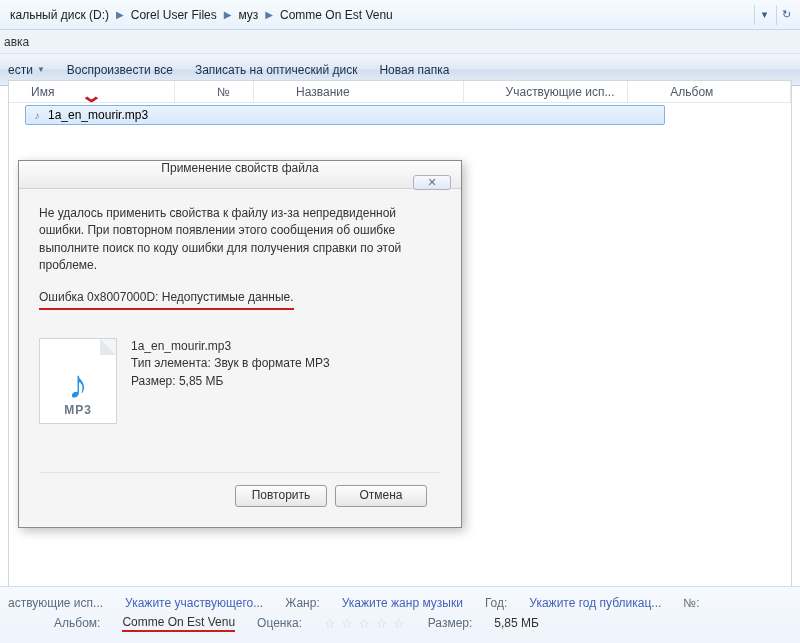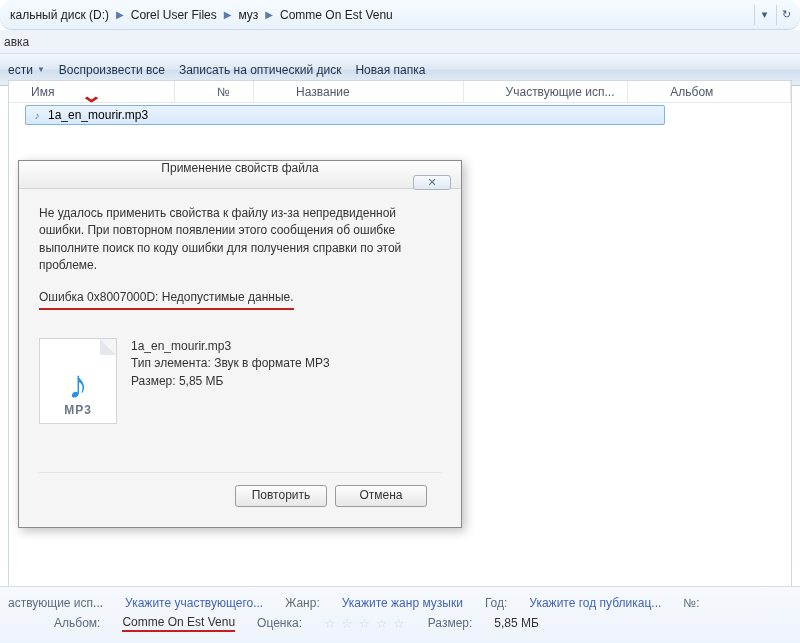--- a/index.html
+++ b/index.html
@@ -15,21 +15,20 @@
   }
 
   
   .addrbar {
     height: 30px;
     background: linear-gradient(#f7fbff, #e8f2fb);
     border-bottom: 1px solid #c7d6e6;
     display: flex;
     align-items: center;
     padding-left: 4px;
-    border-radius: 12px;
   }
   .crumb {
     display: flex;
     align-items: center;
     padding: 0 6px;
     height: 24px;
     color: #222;
     cursor: default;
   }
   .crumb-sep {
@@ -62,21 +61,21 @@
     color: #333;
   }
 
   
   .toolbar {
     height: 32px;
     background: linear-gradient(#f3f7fb, #dfe9f4 48%, #d0deee 52%, #e6eff8);
     border-bottom: 1px solid #b9cadd;
     display: flex; align-items: center;
     padding: 0 8px;
-    gap: 14px;
+    gap: 22px;
     color: #1b2f47;
   }
   .tool-item { display: flex; align-items: center; gap: 4px; cursor: default; }
   .tool-item .caret { font-size: 8px; color: #4d6e94; }
 
   
   .colhdr {
     height: 22px;
     display: flex;
     align-items: stretch;

